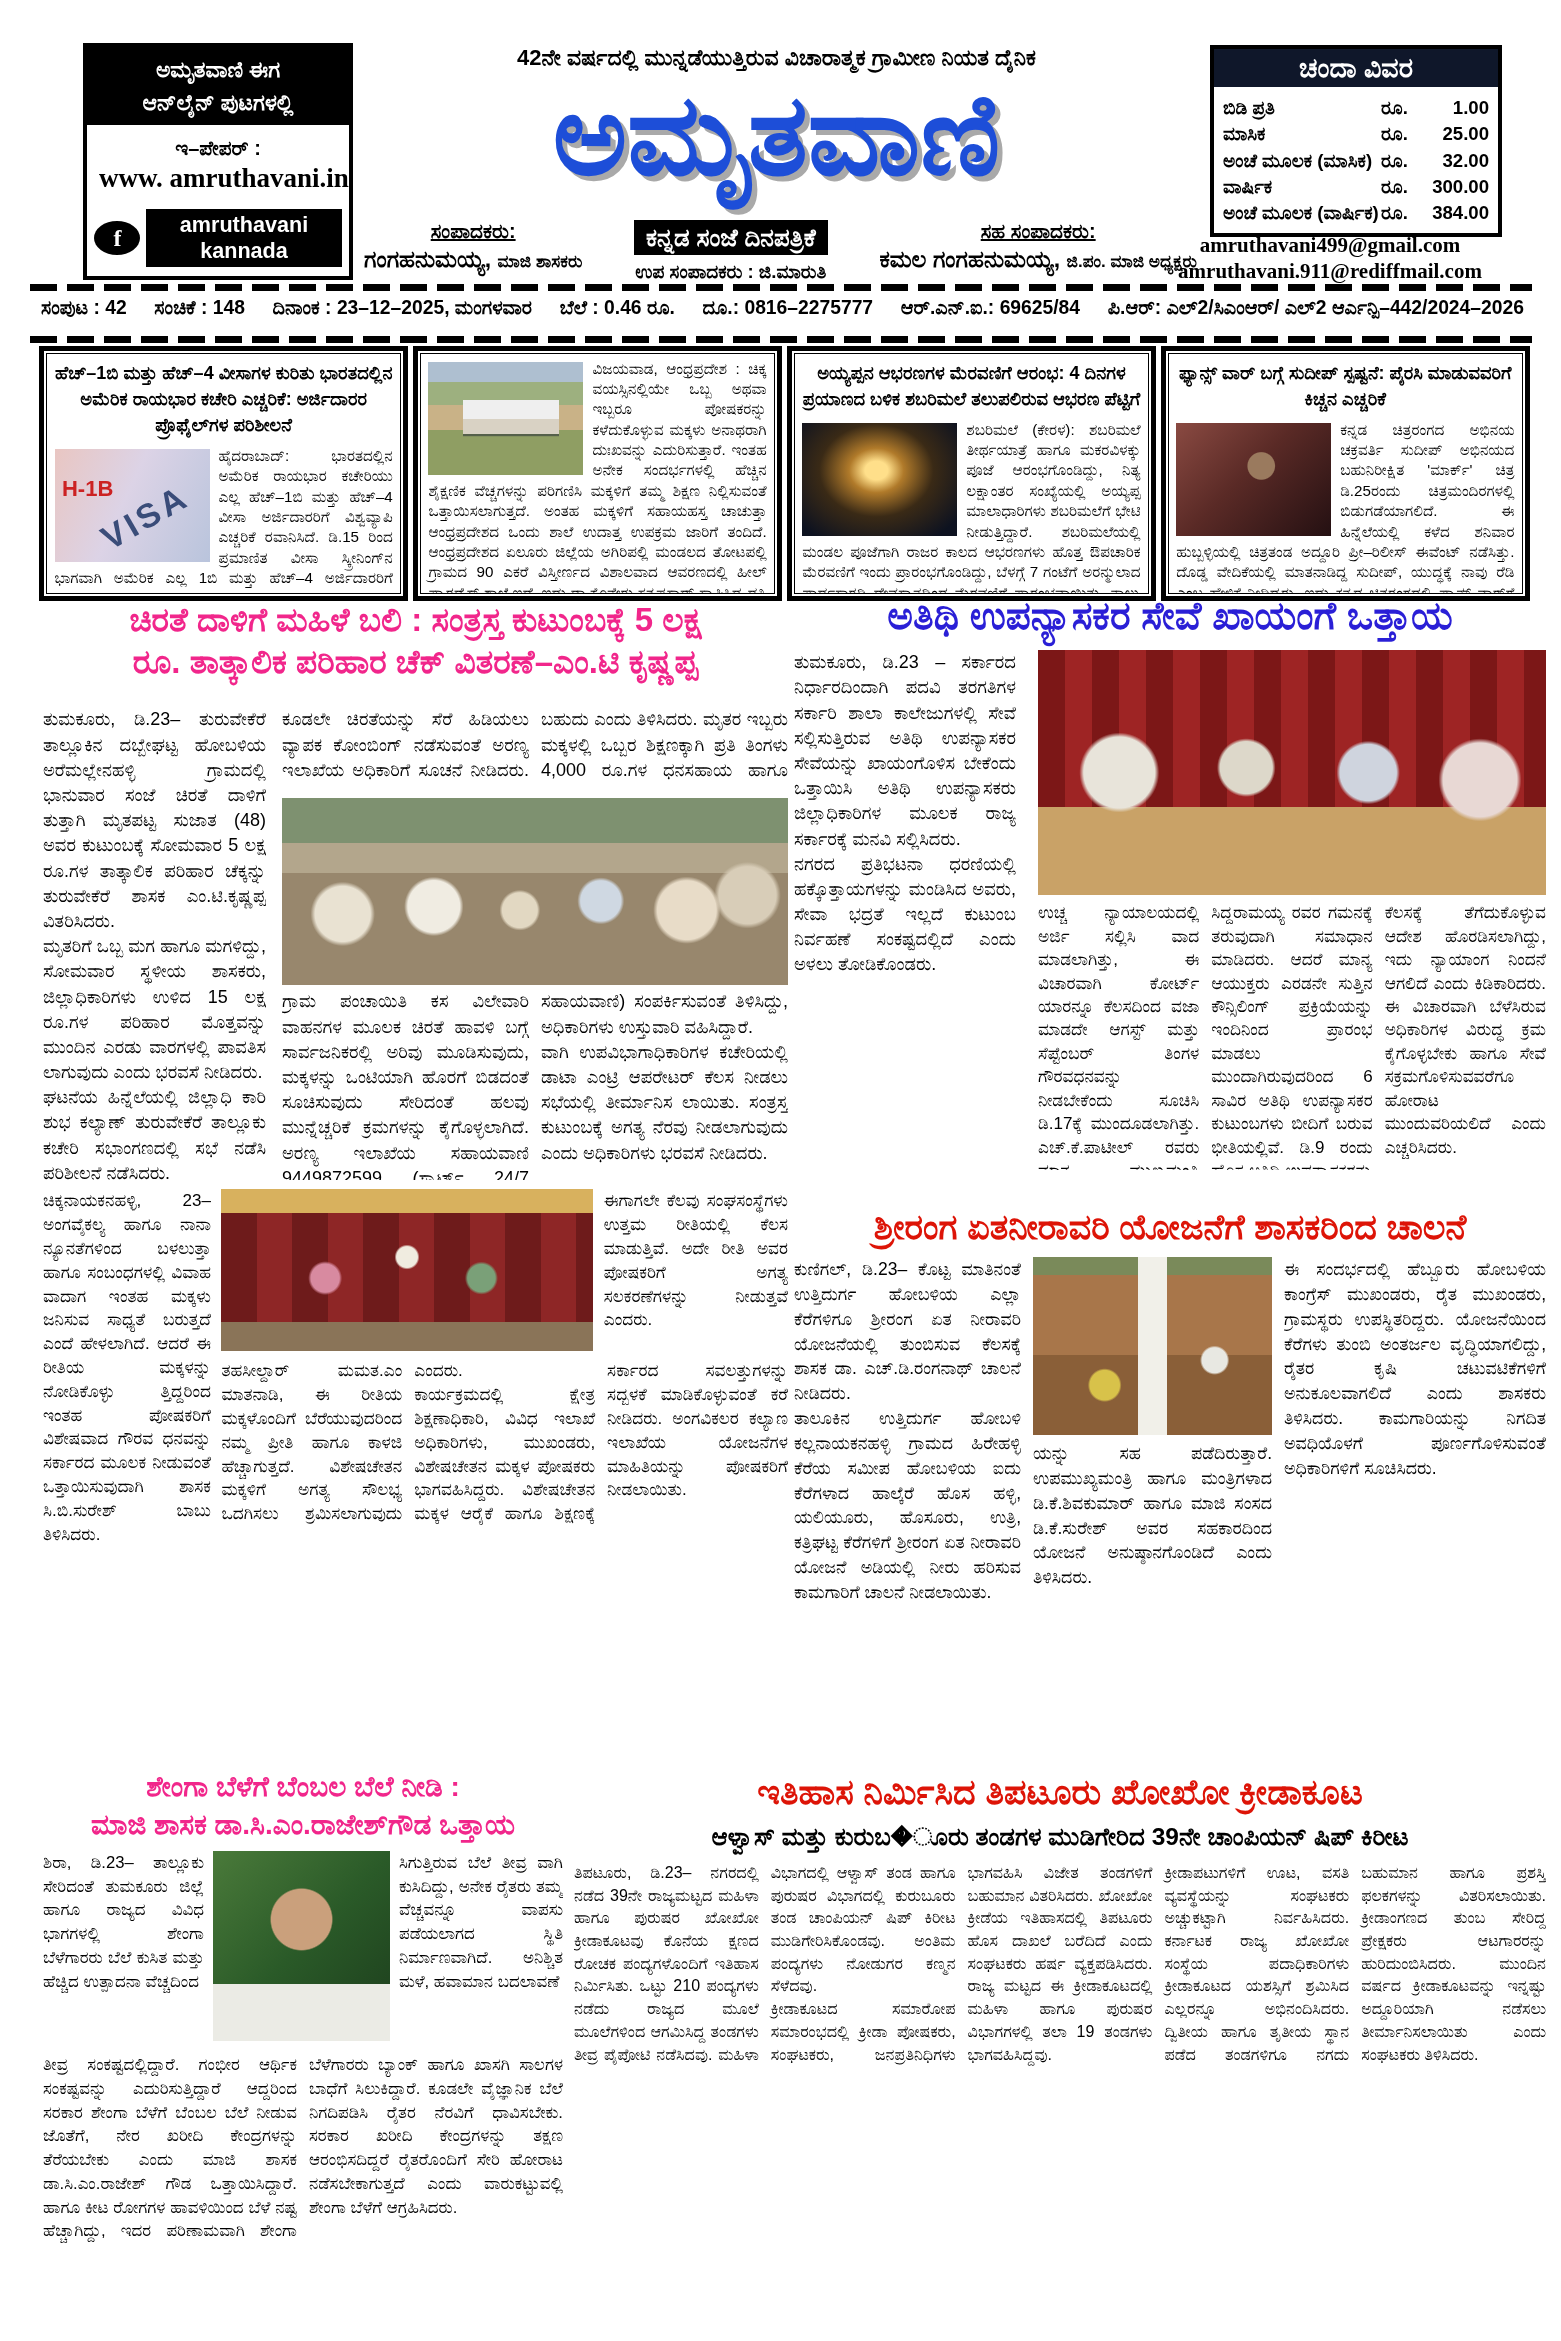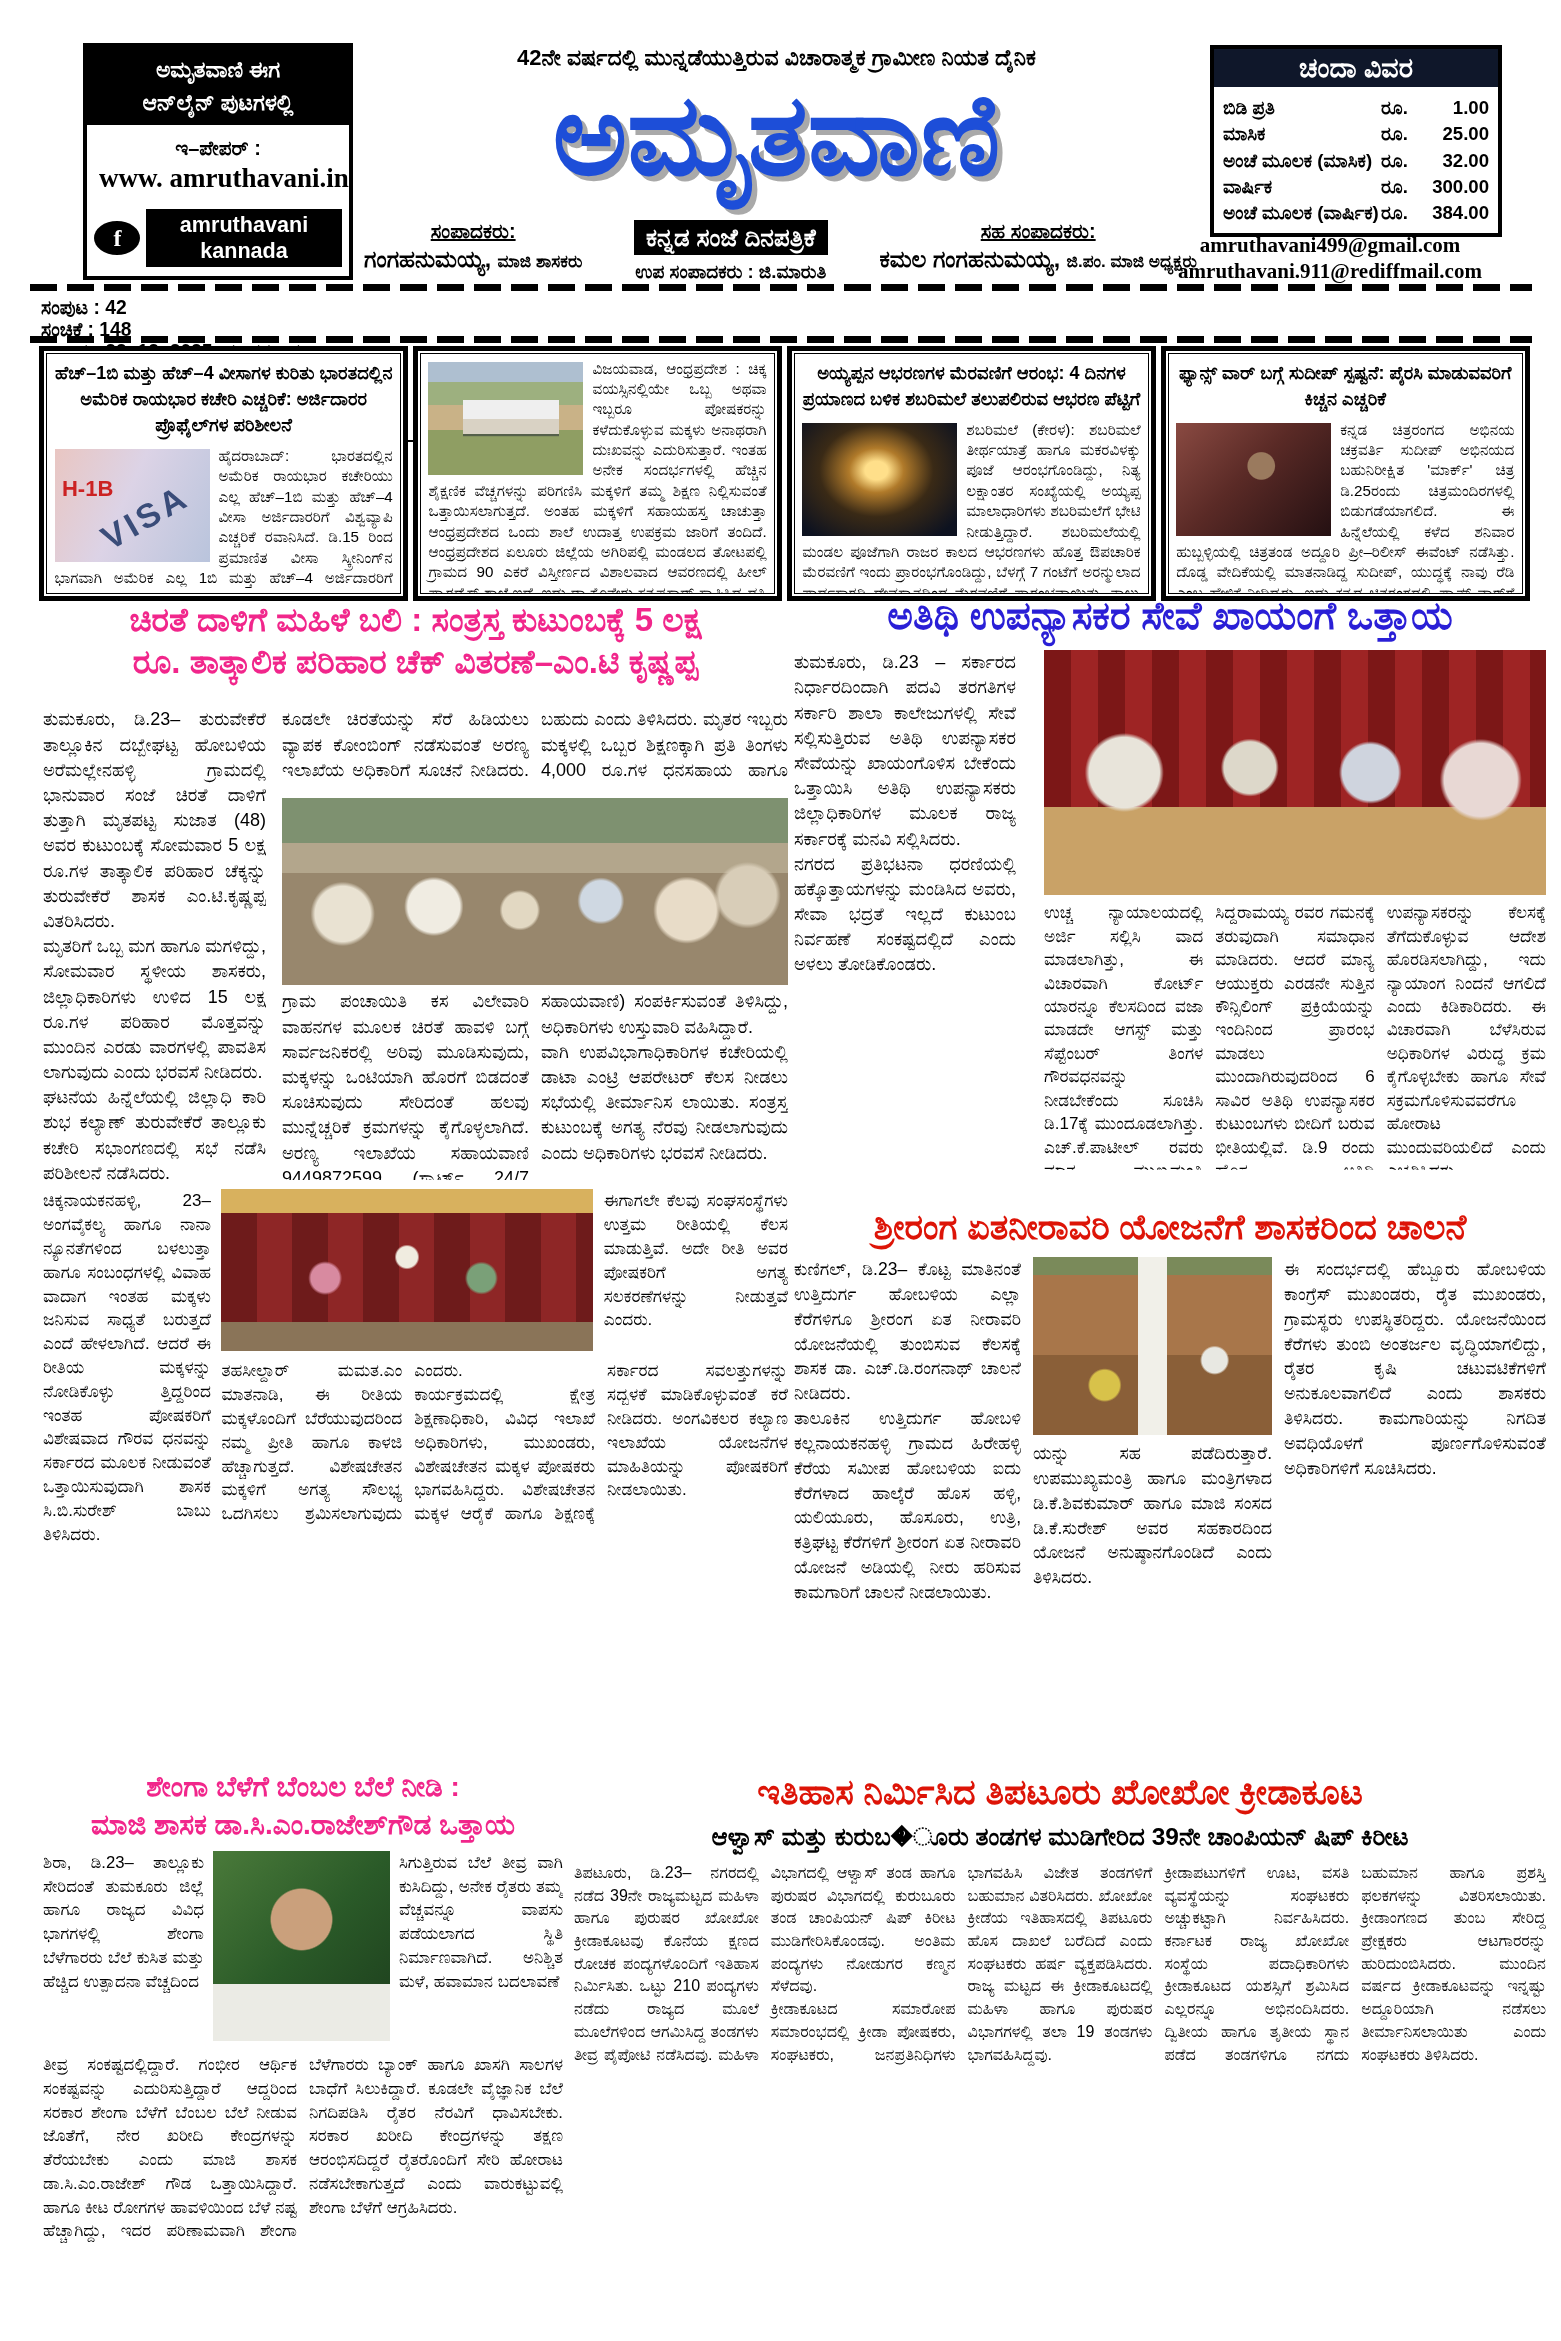--- a/index.html
+++ b/index.html
@@ -36,21 +36,21 @@
   .sb-label{flex:1;}
   .sb-cur{width:40px;}
   .sb-val{width:68px;text-align:right;}
   .emails{left:1157px;top:233px;width:346px;text-align:center;font-weight:bold;font-size:21px;
           font-family:"Liberation Serif",serif;line-height:1.22;}
 
   .dashrule{height:6.7px;background:repeating-linear-gradient(90deg,#000 0 27px,transparent 27px 37px);}
   .dr1{left:30px;top:284px;width:1502px;}
   .dr2{left:30px;top:336px;width:1502px;}
   .issueline{left:41px;top:297px;width:1483px;display:flex;justify-content:space-between;
-             font-size:19.3px;font-weight:bold;white-space:nowrap;flex-direction:column;}
+             font-size:19.3px;font-weight:bold;white-space:nowrap;}
 
   
   .topboxes{left:39px;top:346px;width:1491px;display:flex;gap:4.5px;}
   .tbox{flex:1;border:5.2px solid #000;padding:2.2px;background:#fff;}
   .tbox-inner{border:1.5px solid #000;height:230px;padding:4.5px 7.4px;overflow:hidden;}
   .tbox-h{font-size:18px;font-weight:bold;text-align:center;margin:1.5px 0 7.4px 0;line-height:1.45;}
   .tbox-photo{float:left;width:155px;height:113px;margin:3px 9px 3px 0;position:relative;overflow:hidden;}
   .tbox-body{font-size:15.2px;line-height:1.34;text-align:justify;}
 
   .ph-visa{background:linear-gradient(115deg,#e9c6c2 0%,#dcd3e6 45%,#b9c4dc 100%);}
@@ -109,21 +109,21 @@
   .a-body{display:flex;gap:16px;margin-top:24px;height:476px;}
   .a-col1{width:223px;font-size:18px;line-height:1.4;overflow:hidden;}
   .a-right{flex:1;display:flex;flex-direction:column;}
   .a-midtop{column-count:2;column-gap:12px;height:86px;overflow:hidden;font-size:18px;line-height:1.4;}
   .a-photo{height:187px;margin:4.5px 0;}
   .a-below{column-count:2;column-gap:12px;flex:1;overflow:hidden;font-size:18px;line-height:1.4;}
 
   
   .art-b{left:794px;top:593px;width:752px;height:587px;}
   .art-b h2{color:#2a1fd6;font-size:39px;line-height:1.2;}
-  .b-body{display:flex;gap:28px;margin-top:10.4px;height:520px;}
+  .b-body{display:flex;gap:22px;margin-top:10.4px;height:520px;}
   .b-col1{width:222px;font-size:18px;line-height:1.4;overflow:hidden;}
   .b-right{flex:1;display:flex;flex-direction:column;}
   .b-photo{height:245px;}
   .b-below{column-count:3;column-gap:12px;flex:1;overflow:hidden;font-size:17px;line-height:1.38;margin-top:6px;}
 
   
   .art-c{left:43px;top:1182px;width:745px;height:580px;}
   .art-c h2{color:#1e7d13;font-size:30.5px;line-height:1.35;}
   .c-body{display:flex;gap:10.4px;margin-top:7.4px;height:483px;}
   .c-col1{width:168px;font-size:17px;line-height:1.4;overflow:hidden;}

